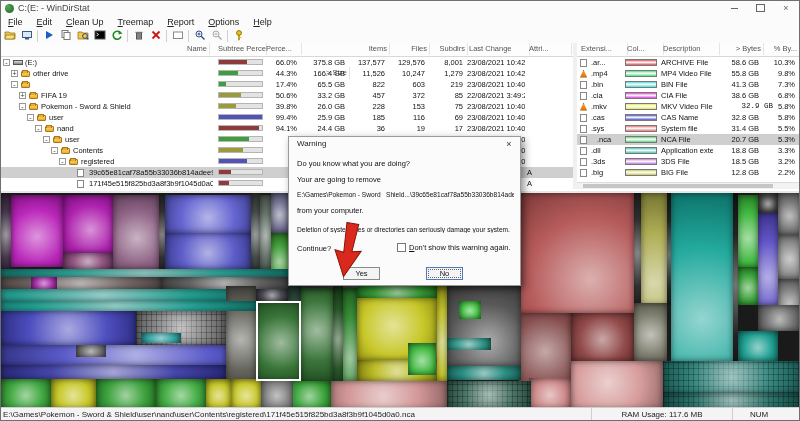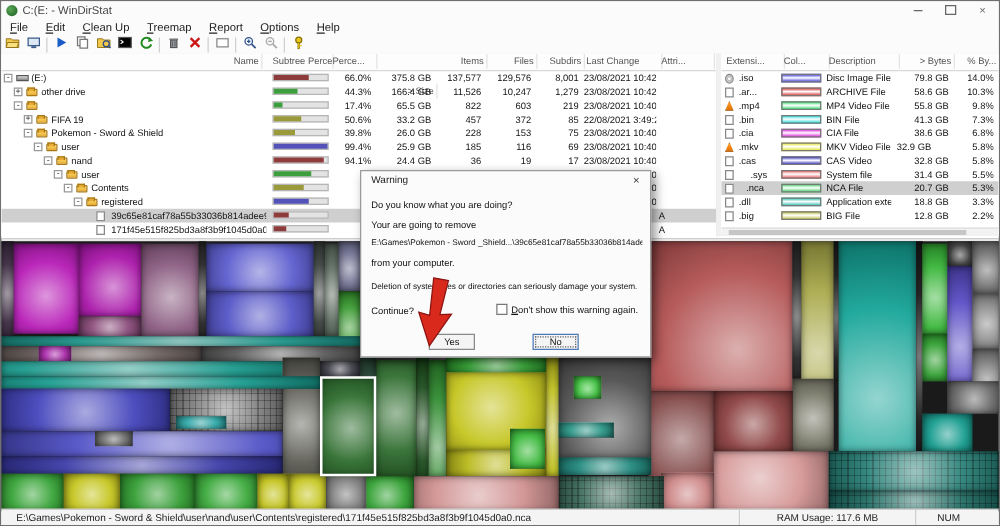--- a/index.html
+++ b/index.html
@@ -58,21 +58,21 @@
   .dlg-line{position:absolute;left:8px;right:6px;white-space:nowrap;overflow:hidden;}
   #dlg-path,#dlg-line4{font-size:6.6px;}
   #dlg-check{position:absolute;left:108px;top:106px;display:flex;align-items:center;}
   #dlg-checkbox{width:7px;height:7px;background:#fff;border:1px solid #777;margin-right:3px;}
   .dbtn{position:absolute;top:130px;width:37px;height:13px;background:#f4f4f4;border:1px solid #8a8a8a;font-size:7.5px;text-align:center;line-height:12px;box-sizing:border-box;}
   #btn-yes{left:54px;}
   #btn-no{left:137px;border:1px solid #4d7ab8;outline:1px dotted #666;outline-offset:-3px;}
   #arrow{position:absolute;left:328px;top:221px;z-index:12;transform:rotate(10deg);}
   
   #statusbar{position:absolute;left:0;top:406px;width:100%;height:13px;background:#f4f4f4;border-top:1px solid #cfcfcf;display:flex;align-items:center;font-size:8px;color:#222;}
-  #status-path{flex:1;padding-left:12px;white-space:nowrap;overflow:hidden;}
+  #status-path{flex:1;padding-left:2px;white-space:nowrap;overflow:hidden;}
   .status-sec{border-left:1px solid #cfcfcf;height:100%;display:flex;align-items:center;justify-content:center;}
   #status-ram{width:140px;}
   #status-num{width:52px;}
   #status-grip{width:14px;height:100%;}
 </style>
 </head>
 <body>
 
 <div id="win">
 
@@ -388,28 +388,20 @@
     <div id="right-panel">
       <div class="hdr" id="ext-hdr">
           <div class="hcell" style="left: 2px; width: 44px;">Extensi...</div>
           <div class="hcell" style="left: 48px; width: 34px;">Col...</div>
           <div class="hcell" style="left: 84px; width: 54px;">Description</div>
           <div class="hcell r" style="left: 138px; width: 44px;">&gt; Bytes</div>
           <div class="hcell r" style="left: 184px; width: 34px;">% By...</div>
         </div>
       <div class="rows" id="ext-rows">
           <div class="erow">
-            <div class="ext-icon disc"></div>
-            <div class="cell" style="left: 14px; width: 32px;">.iso</div>
-            <div class="swatch" style="left: 48px; background: linear-gradient(rgb(90, 90, 224) 0%, rgb(255, 255, 255) 45%, rgb(90, 90, 224) 100%) rgb(90, 90, 224);"></div>
-            <div class="cell" style="left: 84px; width: 52px;">Disc Image File</div>
-            <div class="cell r" style="left: 138px; width: 44px;">79.8 GB</div>
-            <div class="cell r" style="left: 184px; width: 34px;">14.0%</div>
-          </div>
-          <div class="erow">
             <div class="ext-icon "></div>
             <div class="cell" style="left: 14px; width: 32px;">.ar...</div>
             <div class="swatch" style="left: 48px; background: linear-gradient(rgb(224, 80, 80) 0%, rgb(255, 255, 255) 45%, rgb(224, 80, 80) 100%) rgb(224, 80, 80);"></div>
             <div class="cell" style="left: 84px; width: 52px;">ARCHIVE File</div>
             <div class="cell r" style="left: 138px; width: 44px;">58.6 GB</div>
             <div class="cell r" style="left: 184px; width: 34px;">10.3%</div>
           </div>
           <div class="erow">
             <div class="ext-icon vlc"></div>
             <div class="cell" style="left: 14px; width: 32px;">.mp4</div>
@@ -432,54 +424,62 @@
             <div class="swatch" style="left: 48px; background: linear-gradient(rgb(224, 64, 224) 0%, rgb(255, 255, 255) 45%, rgb(224, 64, 224) 100%) rgb(224, 64, 224);"></div>
             <div class="cell" style="left: 84px; width: 52px;">CIA File</div>
             <div class="cell r" style="left: 138px; width: 44px;">38.6 GB</div>
             <div class="cell r" style="left: 184px; width: 34px;">6.8%</div>
           </div>
           <div class="erow">
             <div class="ext-icon vlc"></div>
             <div class="cell" style="left: 14px; width: 32px;">.mkv</div>
             <div class="swatch" style="left: 48px; background: linear-gradient(rgb(232, 232, 80) 0%, rgb(255, 255, 255) 45%, rgb(232, 232, 80) 100%) rgb(232, 232, 80);"></div>
             <div class="cell" style="left: 84px; width: 52px;">MKV Video File (VLC)</div>
-            <div class="cell r" style="left: 124px; width: 44px;">32.9 GB</div>
+            <div class="cell r" style="left: 152px; width: 44px; font-family: Liberation Mono, monospace;">32.9 GB</div>
             <div class="cell r" style="left: 184px; width: 34px;">5.8%</div>
           </div>
           <div class="erow">
             <div class="ext-icon "></div>
             <div class="cell" style="left: 14px; width: 32px;">.cas</div>
             <div class="swatch" style="left: 48px; background: linear-gradient(rgb(80, 80, 200) 0%, rgb(255, 255, 255) 45%, rgb(80, 80, 200) 100%) rgb(80, 80, 200);"></div>
-            <div class="cell" style="left: 84px; width: 52px;">CAS Video</div>
+            <div class="cell" style="left: 84px; width: 52px;">CAS Name</div>
             <div class="cell r" style="left: 138px; width: 44px;">32.8 GB</div>
             <div class="cell r" style="left: 184px; width: 34px;">5.8%</div>
           </div>
           <div class="erow">
             <div class="ext-icon "></div>
-            <div class="cell" style="left: 14px; width: 32px; text-align: center;">.sys</div>
+            <div class="cell" style="left: 14px; width: 32px;">.sys</div>
             <div class="swatch" style="left: 48px; background: linear-gradient(rgb(232, 120, 120) 0%, rgb(255, 255, 255) 45%, rgb(232, 120, 120) 100%) rgb(232, 120, 120);"></div>
             <div class="cell" style="left: 84px; width: 52px;">System file</div>
             <div class="cell r" style="left: 138px; width: 44px;">31.4 GB</div>
             <div class="cell r" style="left: 184px; width: 34px;">5.5%</div>
           </div>
           <div class="erow sel">
             <div class="ext-icon "></div>
             <div class="cell" style="left: 20px; width: 32px;">.nca</div>
             <div class="swatch" style="left: 48px; background: linear-gradient(rgb(96, 216, 128) 0%, rgb(255, 255, 255) 45%, rgb(96, 216, 128) 100%) rgb(96, 216, 128);"></div>
             <div class="cell" style="left: 84px; width: 52px;">NCA File</div>
             <div class="cell r" style="left: 138px; width: 44px;">20.7 GB</div>
             <div class="cell r" style="left: 184px; width: 34px;">5.3%</div>
           </div>
           <div class="erow">
             <div class="ext-icon "></div>
             <div class="cell" style="left: 14px; width: 32px;">.dll</div>
             <div class="swatch" style="left: 48px; background: linear-gradient(rgb(72, 200, 184) 0%, rgb(255, 255, 255) 45%, rgb(72, 200, 184) 100%) rgb(72, 200, 184);"></div>
             <div class="cell" style="left: 84px; width: 52px;">Application extension</div>
             <div class="cell r" style="left: 138px; width: 44px;">18.8 GB</div>
             <div class="cell r" style="left: 184px; width: 34px;">3.3%</div>
+          </div>
+          <div class="erow">
+            <div class="ext-icon "></div>
+            <div class="cell" style="left: 14px; width: 32px;">.3ds</div>
+            <div class="swatch" style="left: 48px; background: linear-gradient(rgb(200, 120, 224) 0%, rgb(255, 255, 255) 45%, rgb(200, 120, 224) 100%) rgb(200, 120, 224);"></div>
+            <div class="cell" style="left: 84px; width: 52px;">3DS File</div>
+            <div class="cell r" style="left: 138px; width: 44px;">18.5 GB</div>
+            <div class="cell r" style="left: 184px; width: 34px;">3.2%</div>
           </div>
           <div class="erow">
             <div class="ext-icon "></div>
             <div class="cell" style="left: 14px; width: 32px;">.big</div>
             <div class="swatch" style="left: 48px; background: linear-gradient(rgb(200, 200, 96) 0%, rgb(255, 255, 255) 45%, rgb(200, 200, 96) 100%) rgb(200, 200, 96);"></div>
             <div class="cell" style="left: 84px; width: 52px;">BIG File</div>
             <div class="cell r" style="left: 138px; width: 44px;">12.8 GB</div>
             <div class="cell r" style="left: 184px; width: 34px;">2.2%</div>
           </div>
         </div>

